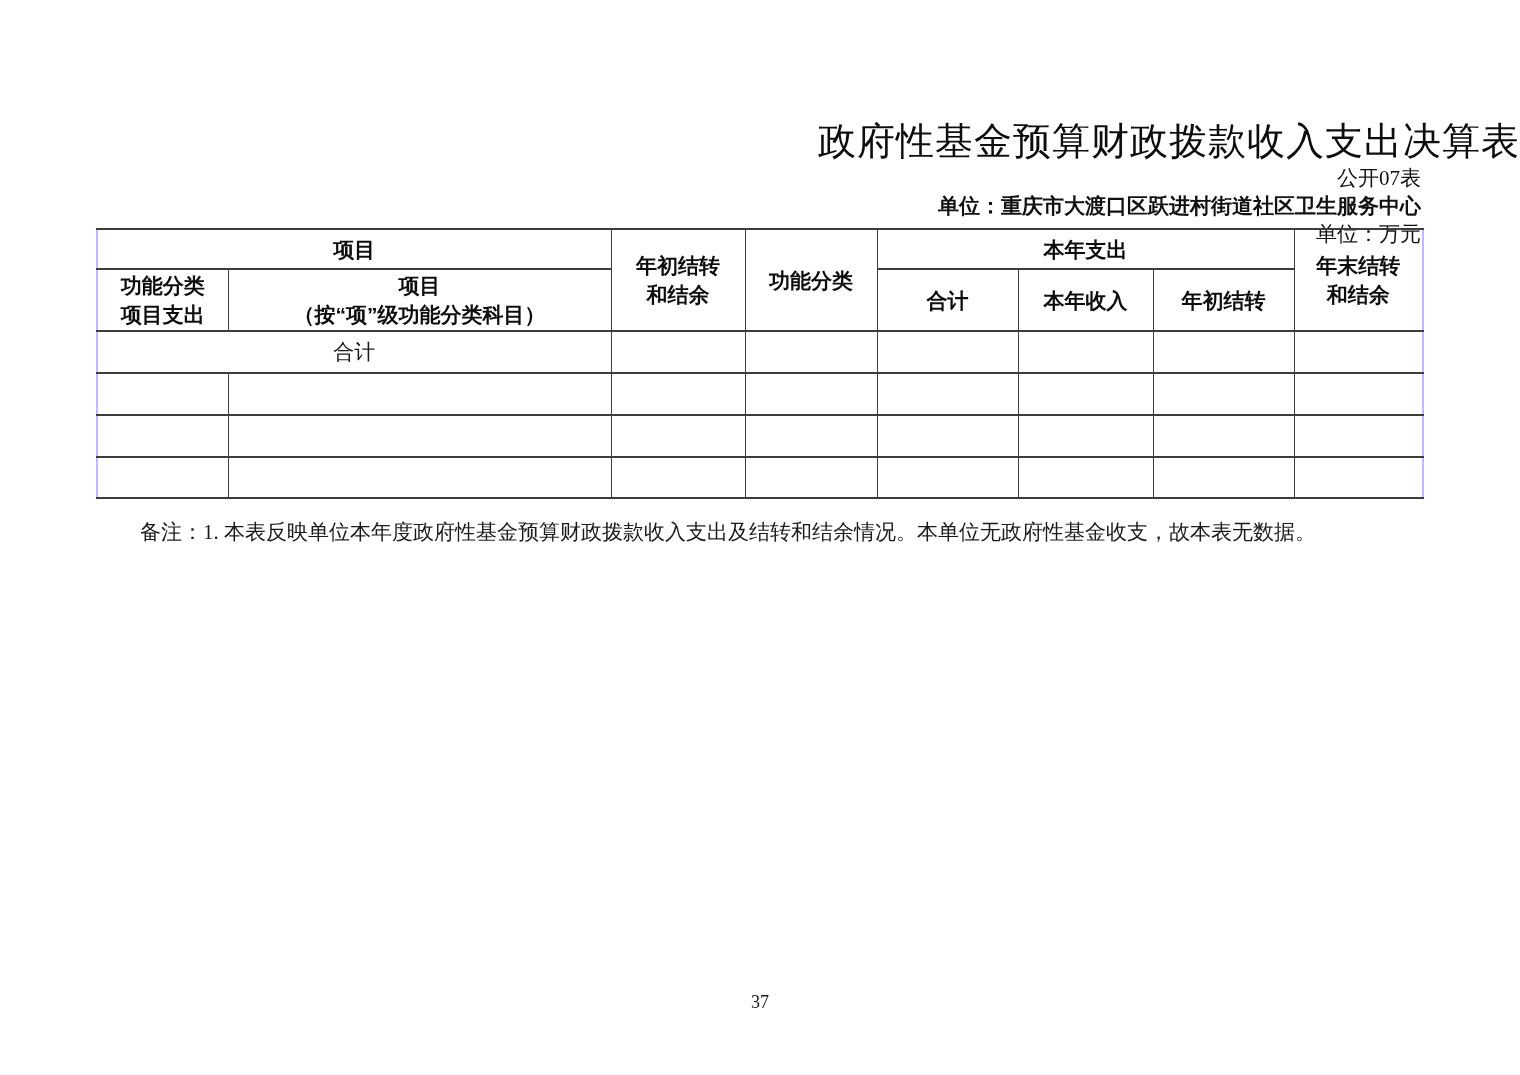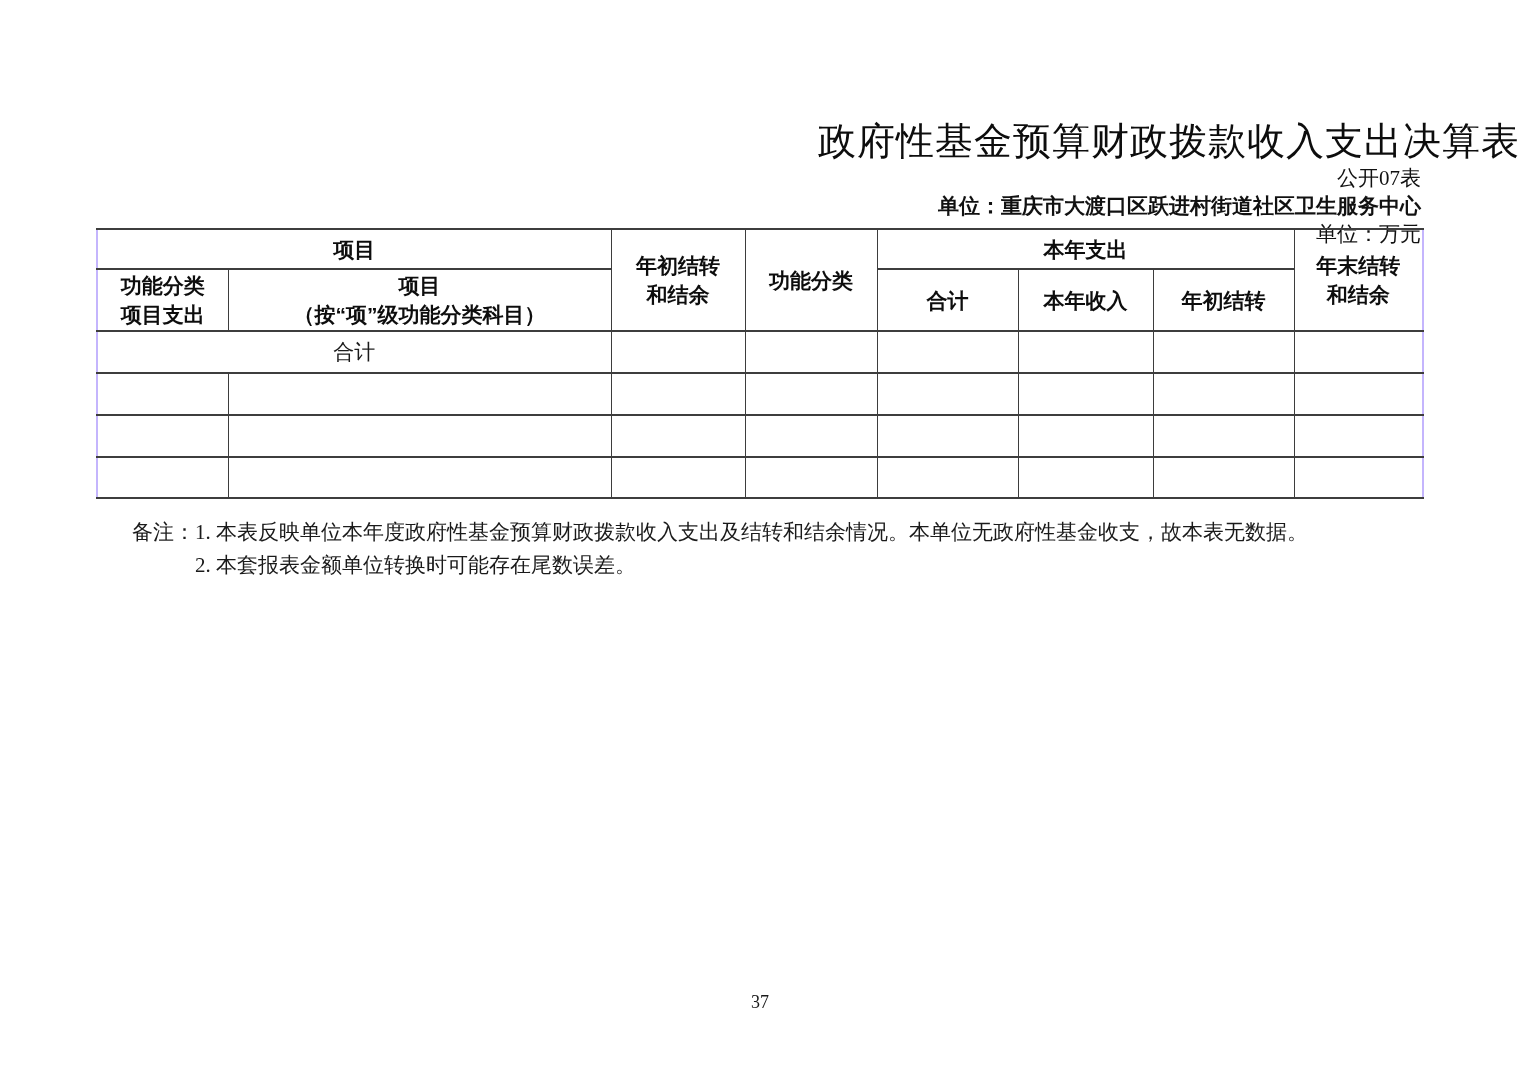--- a/index.html
+++ b/index.html
@@ -70,21 +70,21 @@
   tr.brow   { height:42px; }
   tr.brow-last { height:41px; }
   .budget-table td.total-label-cell {
     font-family:"Liberation Serif", serif;
     font-weight:normal;
     font-size:21px;
     color:#1a1a1a;
   }
   .notes {
     position:absolute;
-    top:516px; left:132px; right:90px;
+    top:516px; left:140px; right:90px;
     display:flex;
     font-size:21px;
     line-height:33px;
     font-family:"Liberation Serif", serif;
     color:#1a1a1a;
   }
   .notes-label { flex:0 0 auto; }
   .notes-items { flex:1 1 auto; }
   .page-number {
     position:absolute;
@@ -178,17 +178,16 @@
       <td></td>
       <td></td>
     </tr>
   </tbody>
 </table>
 
 <div class="notes">
   <div class="notes-label">备注：</div>
   <div class="notes-items">
     <div>1. 本表反映单位本年度政府性基金预算财政拨款收入支出及结转和结余情况。本单位无政府性基金收支，故本表无数据。</div>
-    <div>2. 本套报表金额单位转换时可能存在尾数误差。</div>
   </div>
 </div>
 
 <div class="page-number">37</div>
 
 </body></html>

